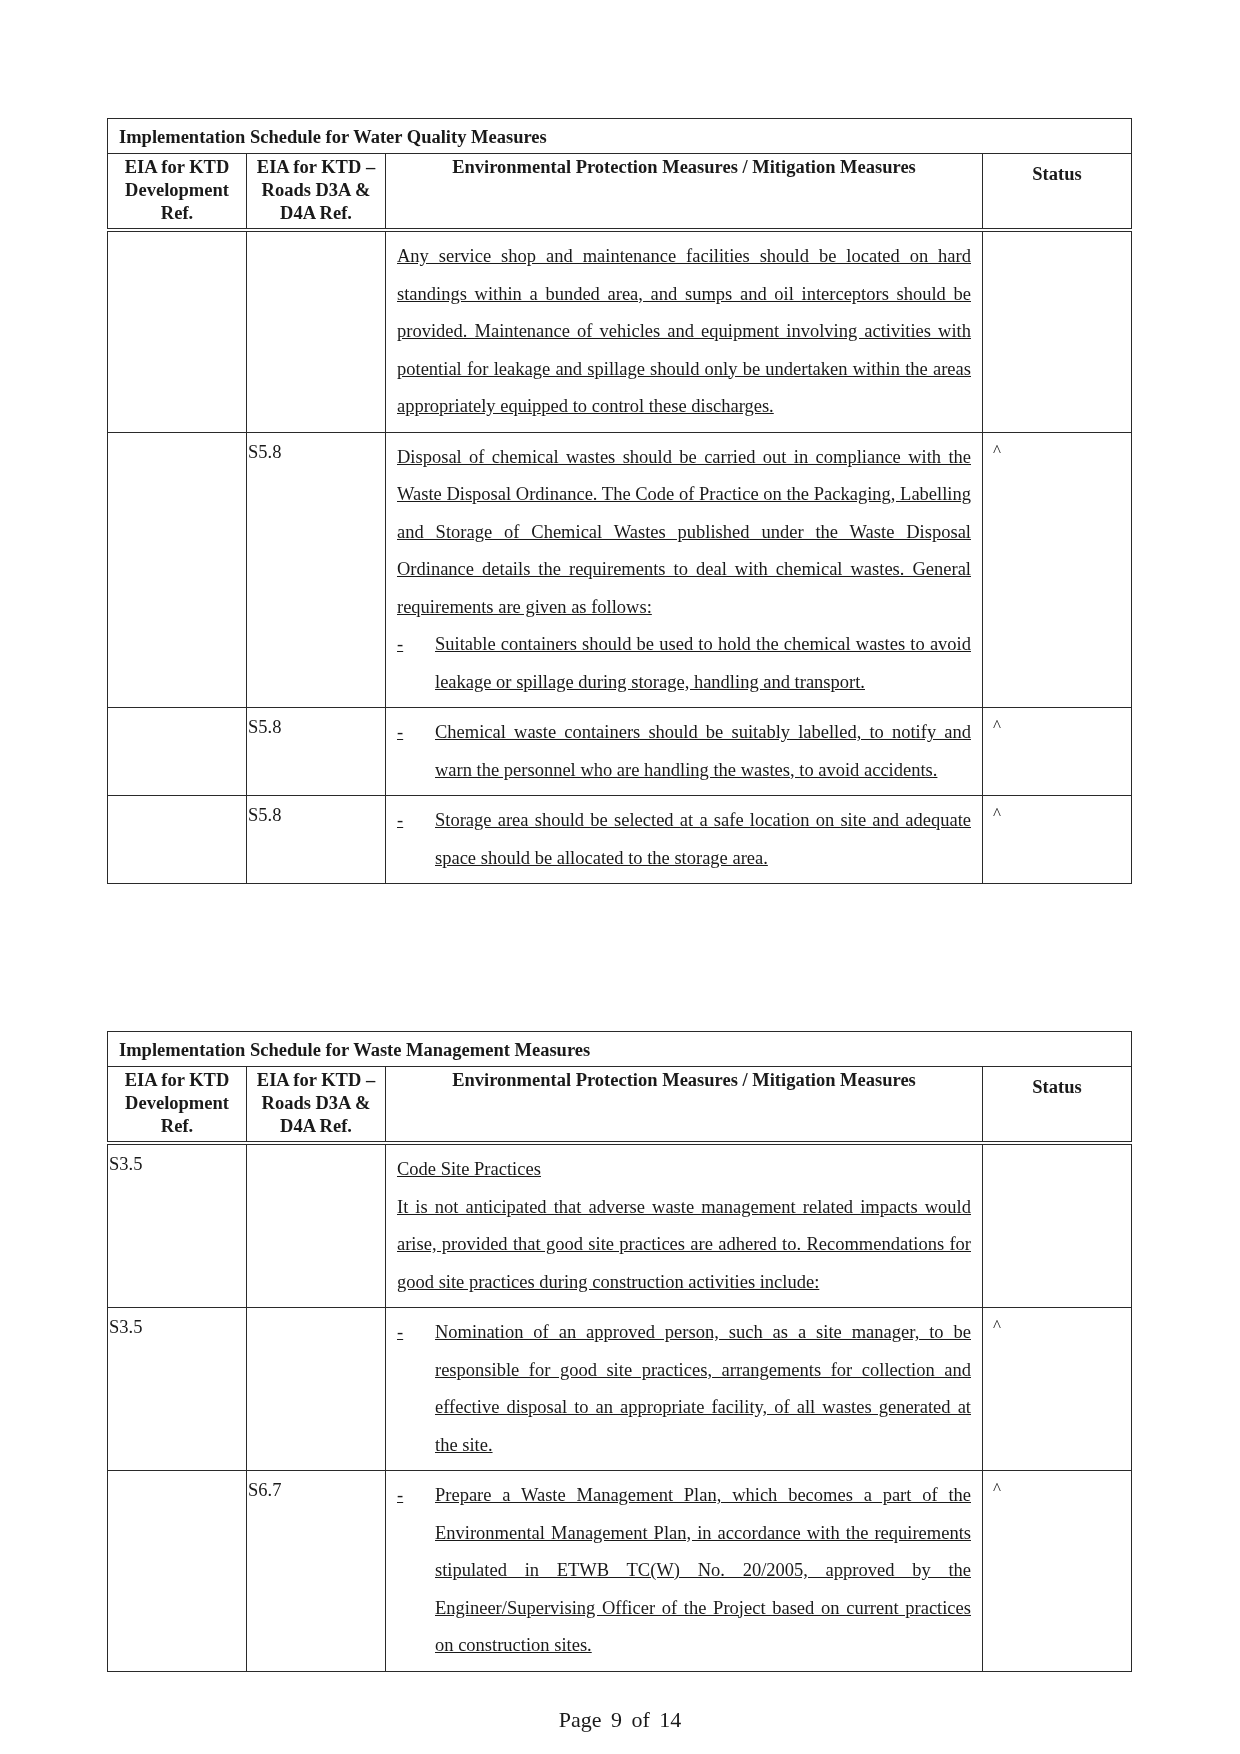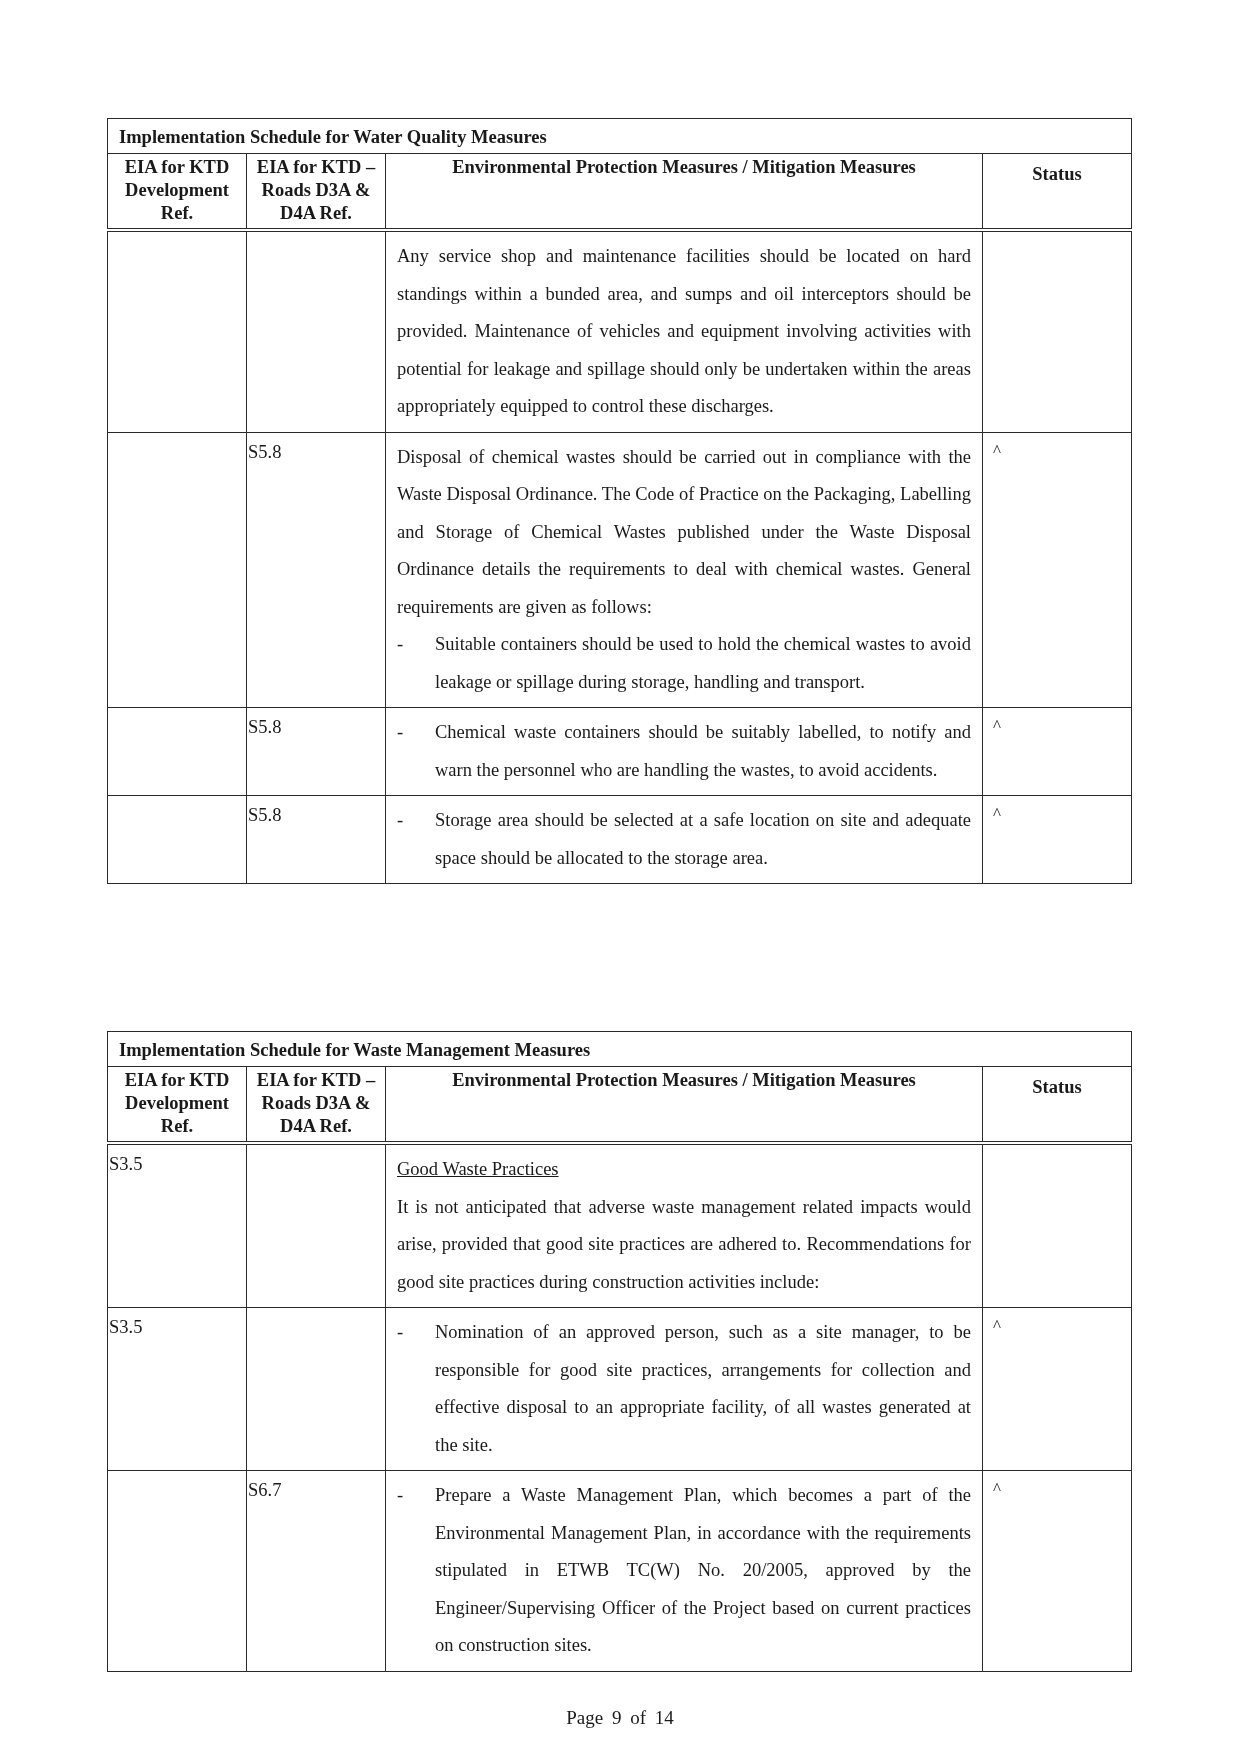--- a/index.html
+++ b/index.html
@@ -22,29 +22,29 @@
   }
   .hdr th {
     font-weight: bold; text-align: center; line-height: 23px;
     padding: 2px 4px 3px 4px !important;
     border-bottom: 4px double #2a2a2a !important;
     font-family: Liberation Serif, serif;
   }
   .hdr th.status-h { padding-top: 9px !important; }
   .c1 { width: 139px; } .c2 { width: 139px; } .c3 { width: 597px; } .c4 { width: 149px; }
   .ref { padding: 7px 1px !important; line-height: 24px; }
-  .body-cell { padding: 6px 11px 6px 11px !important; line-height: 37.5px; text-align: justify; }
+  .body-cell { padding: 6px 11px 6px 11px !important; line-height: 37.5px; text-align: justify; text-decoration: underline; }
   .status { padding: 6px 10px !important; line-height: 24px; font-size: 17px; }
   .bullet { display: flex; }
   .bullet .dash { width: 38px; flex: none; }
   .bullet .btxt { flex: 1; text-align: justify; }
   .ul { text-decoration: underline; }
   .footer {
     position: absolute; top: 1707px; left: 0; width: 1240px; text-align: center;
-    font-size: 19px; word-spacing: 4px;
+    font-size: 22px; word-spacing: 4px;
   }
 </style>
 </head>
 <body>
 
 <table class="tbl" style="top:118px;">
   <colgroup>
       <col class="c1">
       <col class="c2">
       <col class="c3">
@@ -119,21 +119,21 @@
   <tr class="hdr">
     <th>EIA for KTD Development Ref.</th>
     <th>EIA for KTD – Roads D3A &amp; D4A Ref.</th>
     <th>Environmental Protection Measures / Mitigation Measures</th>
     <th class="status-h">Status</th>
   </tr>
   <tr>
     <td class="ref">S3.5</td>
     <td class="ref"></td>
     <td class="body-cell">
-      <div class="ul">Good Waste Practices</div>
+      <div class="ul">Code Site Practices</div>
       <div>It is not anticipated that adverse waste management related impacts would arise, provided that good site practices are adhered to. Recommendations for good site practices during construction activities include:</div>
     </td>
     <td class="status"></td>
   </tr>
   <tr>
     <td class="ref">S3.5</td>
     <td class="ref"></td>
     <td class="body-cell">
       <div class="bullet">
         <span class="dash">-</span>

